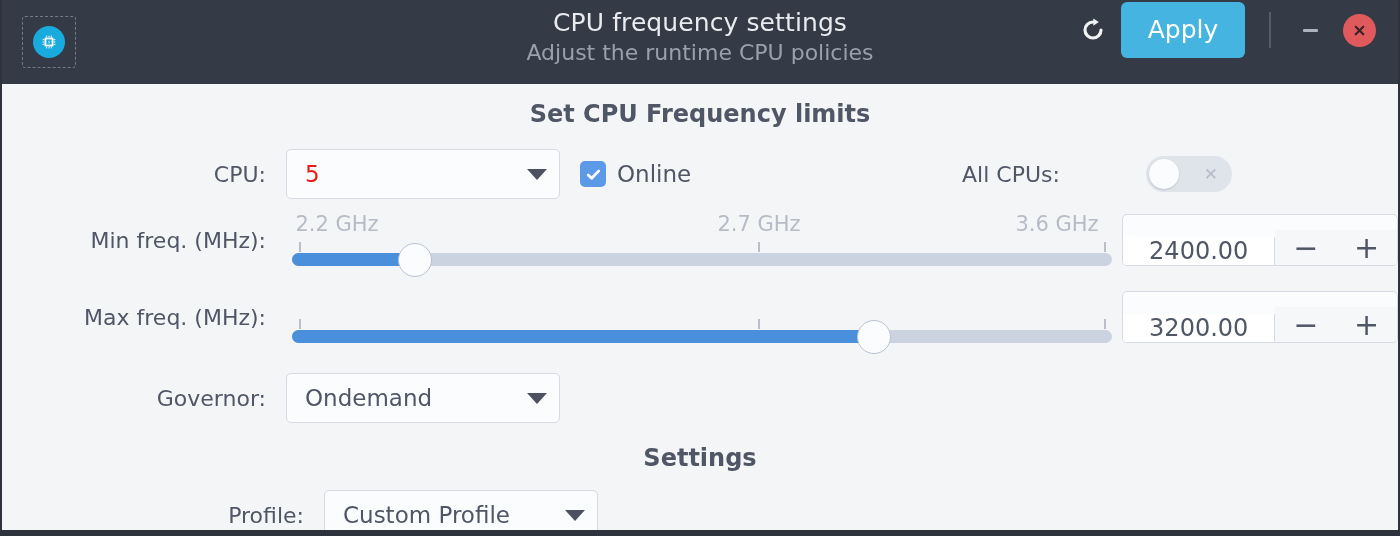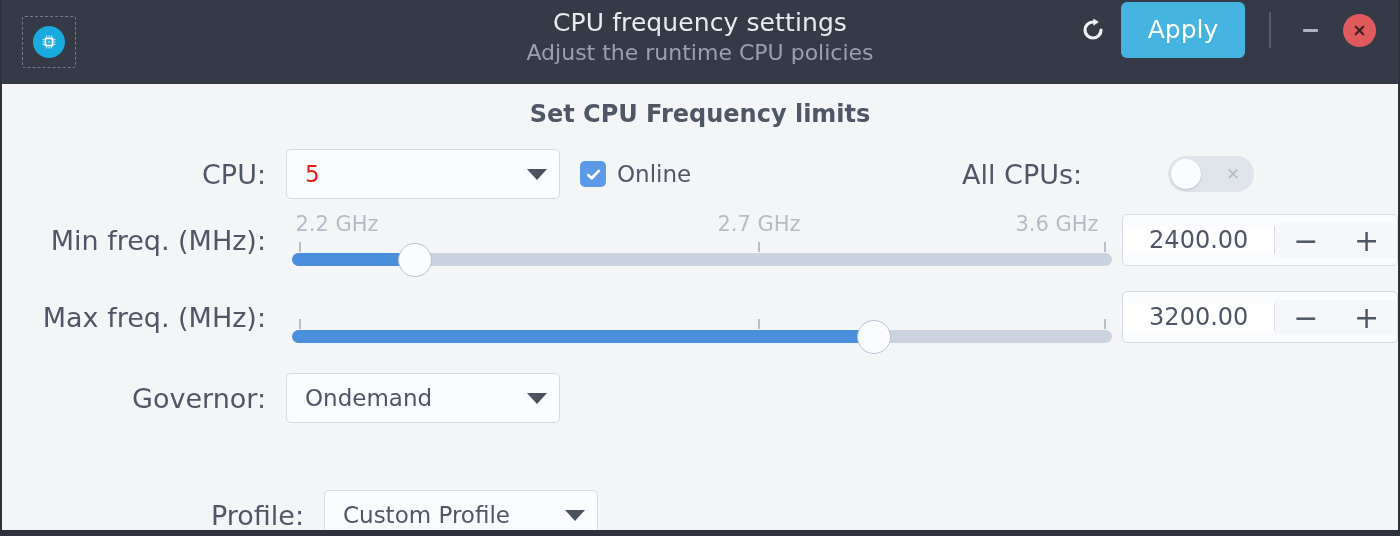--- a/index.html
+++ b/index.html
@@ -164,21 +164,21 @@
 
   .row {
     position: absolute;
     left: 0;
     right: 0;
     display: flex;
     align-items: center;
   }
 
   .lbl {
-    font-size: 27px;
+    font-size: 22px;
     color: #4f5666;
     text-align: right;
     white-space: nowrap;
   }
 
   
   .combo {
     background: #fbfcfd;
     border: 1px solid #d6dae4;
     border-radius: 5px;
@@ -311,21 +311,21 @@
     border: 1px solid #b9c2d3;
     top: 31px;
     transform: translateX(-50%);
     box-sizing: border-box;
     cursor: pointer;
   }
 
   
   .spin {
     display: flex;
-    align-items: center;
+    align-items: flex-end;
     border: 1px solid #d6dae4;
     border-radius: 5px;
     height: 52px;
     background: #fbfcfd;
     box-sizing: border-box;
     overflow: hidden;
   }
   .spin .sval {
     width: 152px;
     display: flex;
@@ -480,20 +480,21 @@
     </div>
 
     <div class="row" style="top:288px; height:52px;">
       <div class="lbl" style="width:264px;">Governor:</div>
       <div class="combo" style="width:274px; margin-left:20px;">
         <span class="val">Ondemand</span>
         <span class="caret"></span>
       </div>
     </div>
 
+    <div class="section-heading settings" style="position:absolute; top:358px; left:0; right:0;">Settings</div>
 
     <div class="row" style="top:405px; height:52px;">
       <div class="lbl" style="width:264px;margin-left:38px;">Profile:</div>
       <div class="combo" style="width:274px; margin-left:20px;">
         <span class="val">Custom Profile</span>
         <span class="caret"></span>
       </div>
     </div>
 
   </div>

